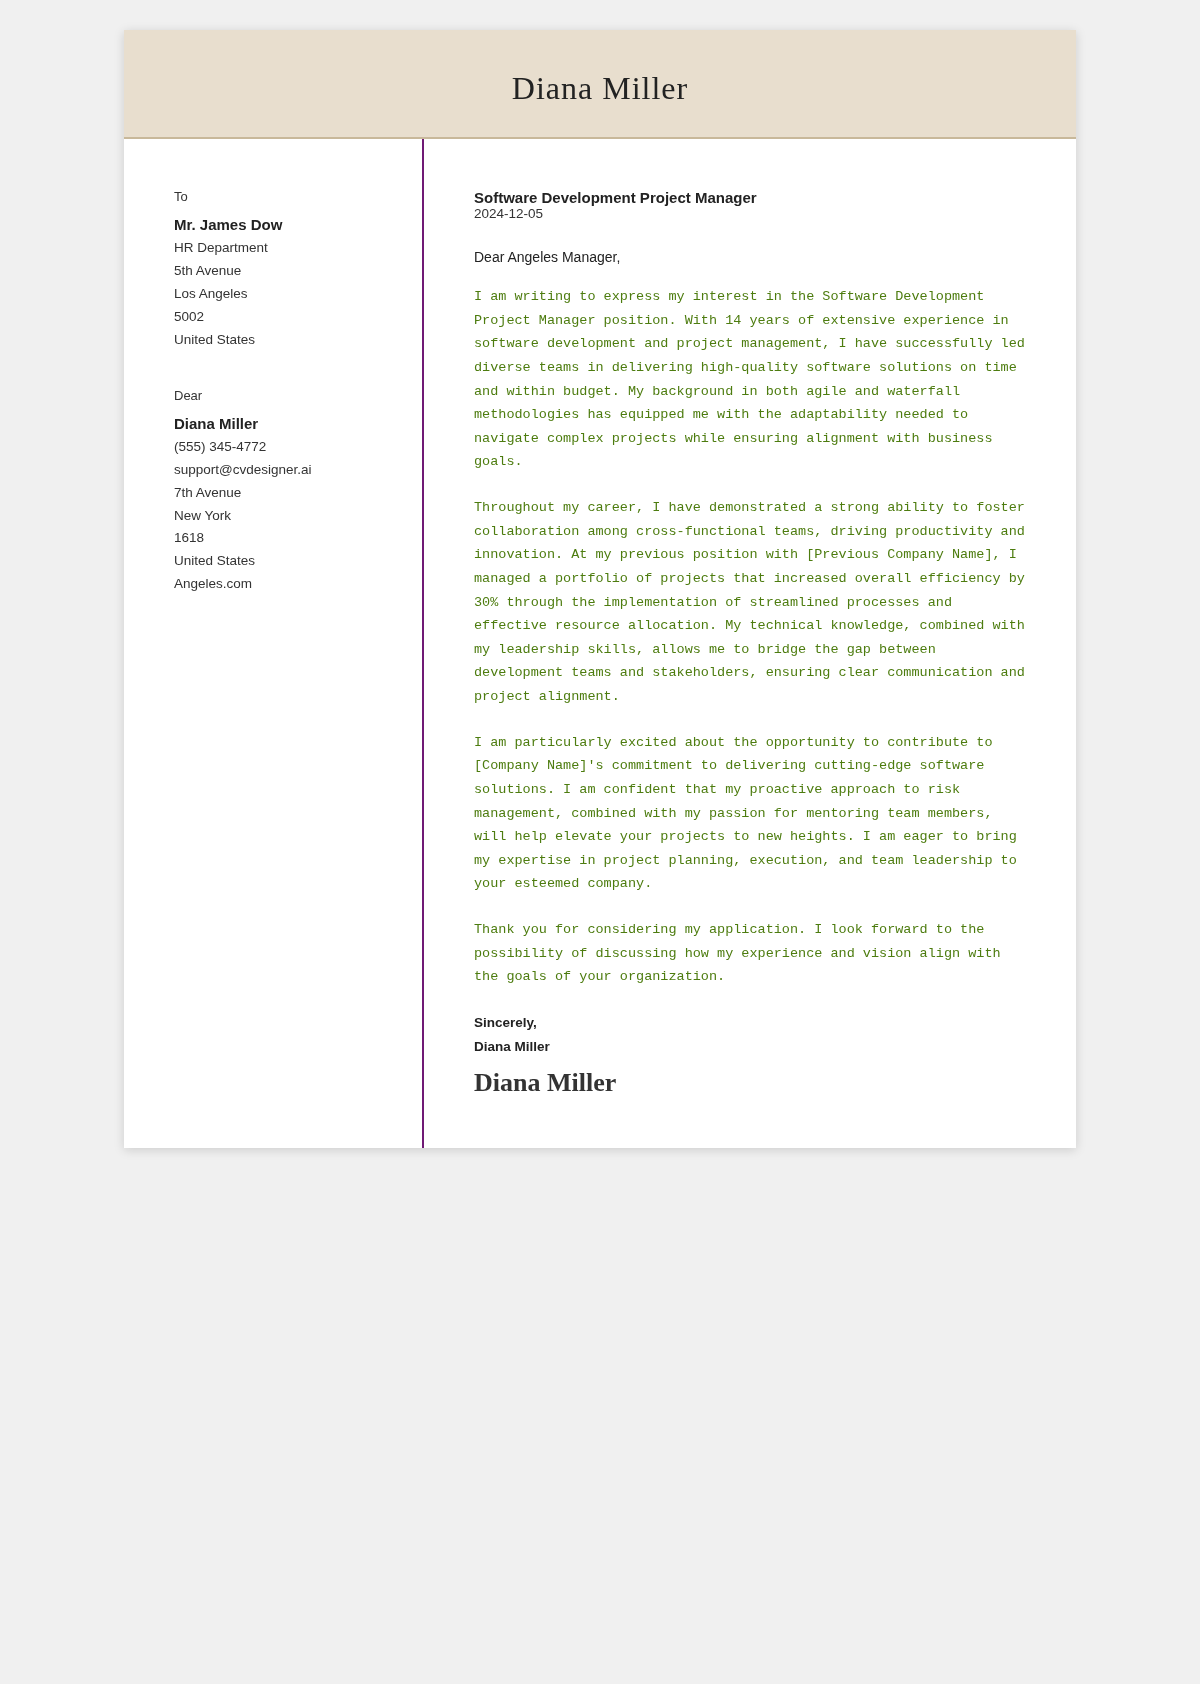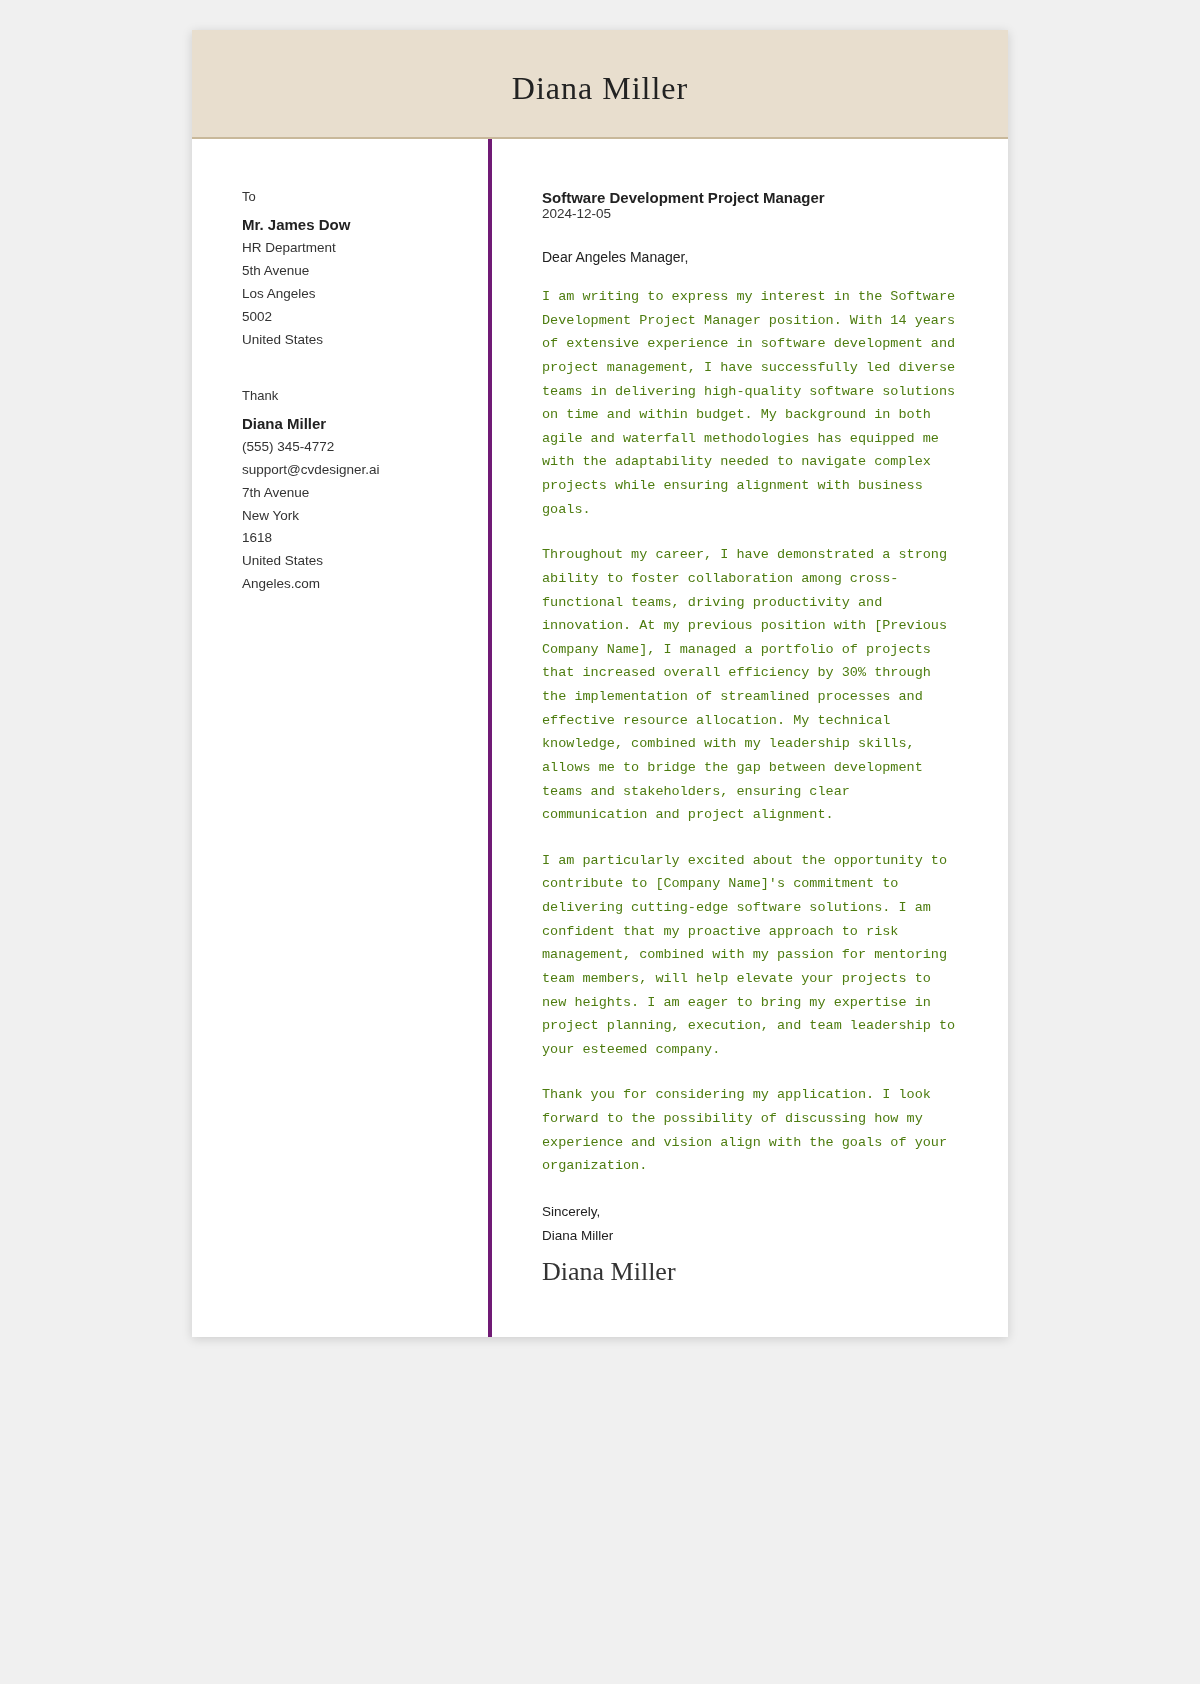--- a/index.html
+++ b/index.html
@@ -12,21 +12,21 @@
       background-color: #f0f0f0;
       font-family: Georgia, 'Times New Roman', serif;
       display: flex;
       justify-content: center;
       align-items: flex-start;
       min-height: 1684px;
       padding: 30px 0;
     }
 
     .page {
-      width: 816px;
+      width: 952px;
       background: #ffffff;
       box-shadow: 0 2px 10px rgba(0,0,0,0.15);
     }
 
     .header {
       background-color: #e8dece;
       padding: 40px 60px 30px;
       text-align: center;
       border-bottom: 2px solid #c8b89a;
     }
@@ -40,21 +40,21 @@
 
     .content-area {
       display: flex;
       padding: 0;
     }
 
     .left-column {
       width: 300px;
       min-width: 300px;
       padding: 50px 40px 50px 50px;
-      border-right: 4px solid #701a75;
+      border-right: 2px solid #701a75;
     }
 
     .right-column {
       flex: 1;
       padding: 50px 50px 50px 50px;
     }
 
     .section-label {
       font-size: 13px;
       font-weight: normal;
@@ -115,20 +115,21 @@
     .body-paragraph {
       font-size: 13.5px;
       color: #4d7c0f;
       line-height: 1.75;
       margin-bottom: 22px;
       font-family: Liberation Mono, monospace;
     }
 
     .closing {
       margin-top: 10px;
+      font-weight: bold;
     }
 
     .closing-text {
       font-size: 13.5px;
       color: #222;
       line-height: 1.75;
       font-family: Arial, sans-serif;
     }
 
     .signature-script {
@@ -157,21 +158,21 @@
         <div class="left-text">
           <div>HR Department</div>
           <div>5th Avenue</div>
           <div>Los Angeles</div>
           <div>5002</div>
           <div>United States</div>
         </div>
       </div>
 
       <div class="from-section">
-        <p class="section-label">Thank</p>
+        <p class="section-label">Dear</p>
         <p class="recipient-name">Diana Miller</p>
         <div class="left-text">
           <div>(555) 345-4772</div>
           <div>support@cvdesigner.ai</div>
           <div>7th Avenue</div>
           <div>New York</div>
           <div>1618</div>
           <div>United States</div>
           <div>Angeles.com</div>
         </div>

